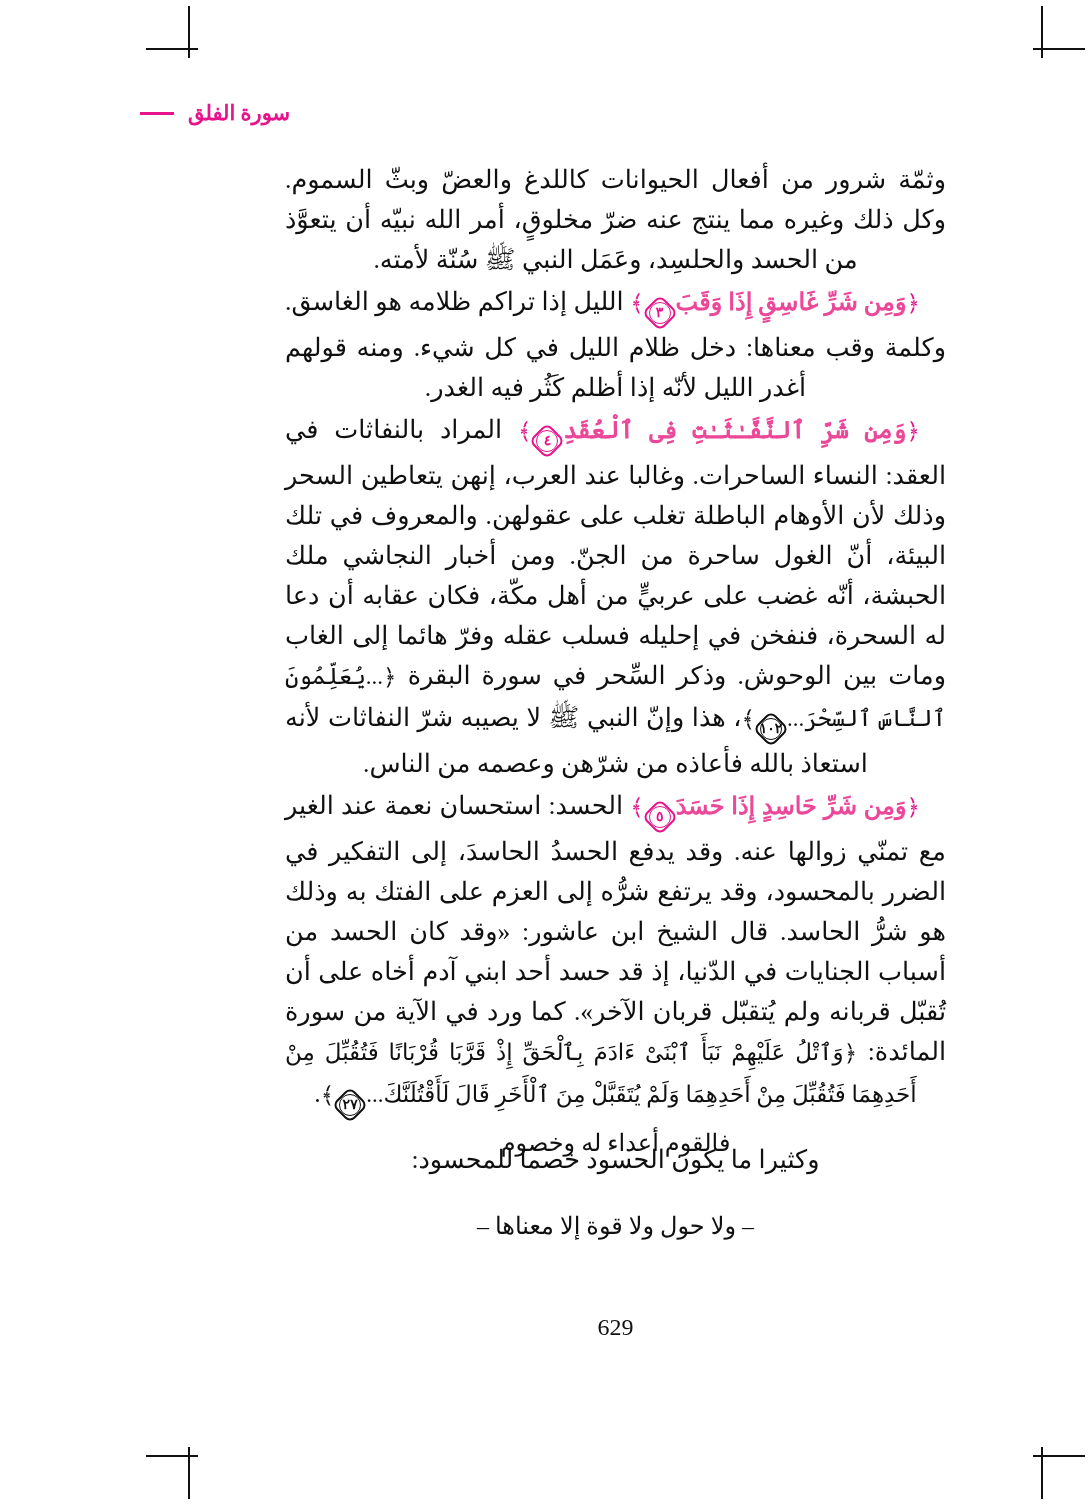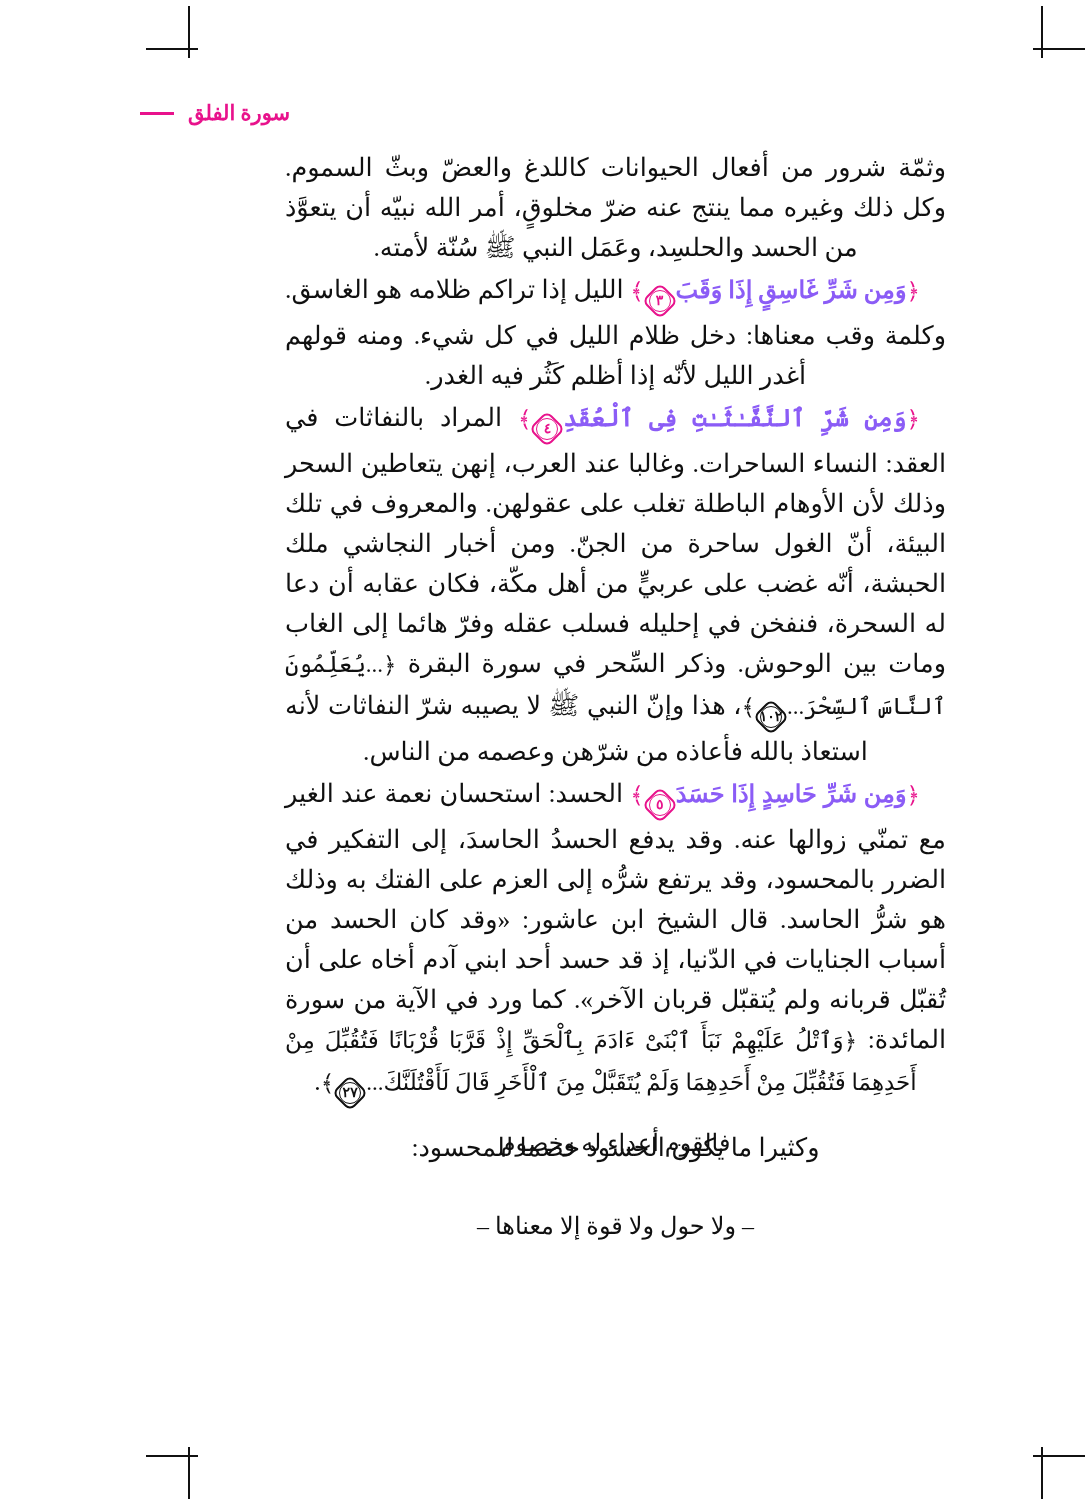--- a/index.html
+++ b/index.html
@@ -63,21 +63,21 @@
   .header-rule {
     display: inline-block;
     width: 34px;
     height: 3px;
     background: #e8128c;
   }
 
   
   .body {
     position: absolute;
-    top: 148px;
+    top: 160px;
     right: 145px;
     left: 145px;
     direction: rtl;
     text-align: justify;
     text-justify: inter-word;
     color: #101010;
     font-family: Liberation Serif, serif;
   }
 
   p.para {
@@ -88,21 +88,21 @@
     text-align-last: center;
   }
 
   .indent-start {
     display: inline-block;
     width: 26px;
   }
 
   
   .quran {
-    color: #8b5cf6;
+    color: #ec4899;
     font-weight: bold;
     font-size: 24px;
     letter-spacing: -0.5px;
   }
   .quran-black {
     color: #101010;
     font-weight: normal;
     font-size: 23px;
     letter-spacing: -0.5px;
   }
@@ -224,14 +224,15 @@
     <p class="para" style="text-align-last:center;margin-top:20px;"><span>وكثيرا ما يكون الحسود خصما للمحسود:</span></p>
 
   </div>
 
   <div class="poem">
     <span class="hemistich">فالقوم أعداء له وخصوم</span>
   </div>
 
   <div class="closing">– ولا حول ولا قوة إلا معناها –</div>
 
+  <div class="folio">629</div>
 
 </div>
 
 </body></html>

